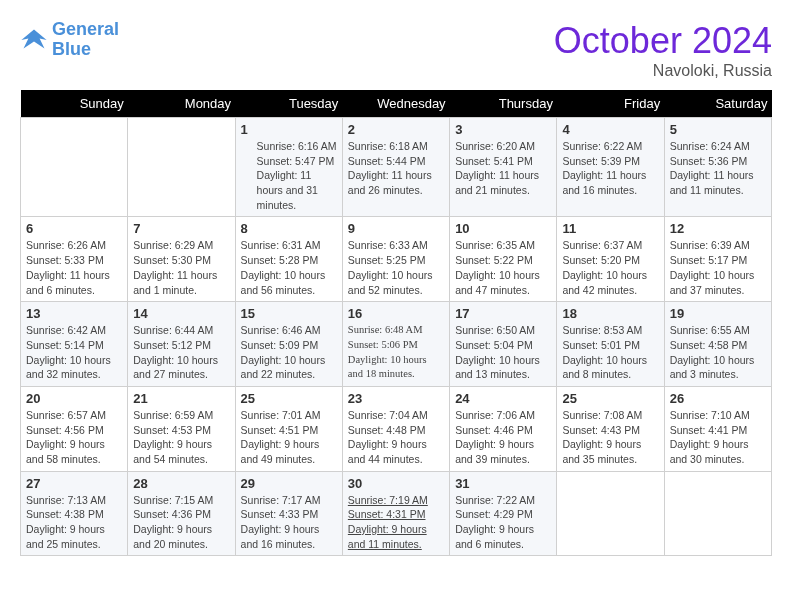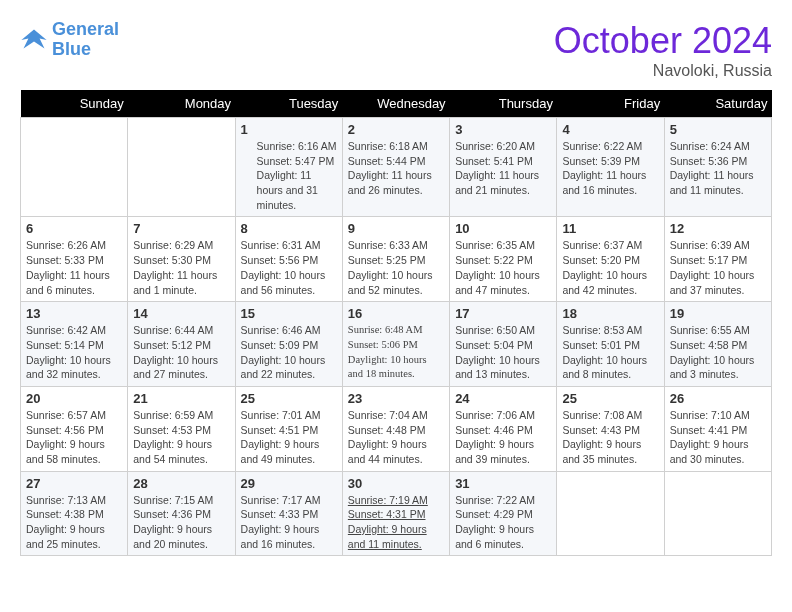--- a/index.html
+++ b/index.html
@@ -163,21 +163,21 @@
         </td>
         <td>
           <span class="day-num">7</span>
           <div class="day-info" style="white-space: pre-line;">Sunrise: 6:29 AM
 Sunset: 5:30 PM
 Daylight: 11 hours and 1 minute.</div>
         </td>
         <td>
           <span class="day-num">8</span>
           <div class="day-info" style="white-space: pre-line;">Sunrise: 6:31 AM
-Sunset: 5:56 PM
+Sunset: 5:28 PM
 Daylight: 10 hours and 56 minutes.</div>
         </td>
         <td>
           <span class="day-num">9</span>
           <div class="day-info" style="white-space: pre-line;">Sunrise: 6:33 AM
 Sunset: 5:25 PM
 Daylight: 10 hours and 52 minutes.</div>
         </td>
         <td>
           <span class="day-num">10</span>

